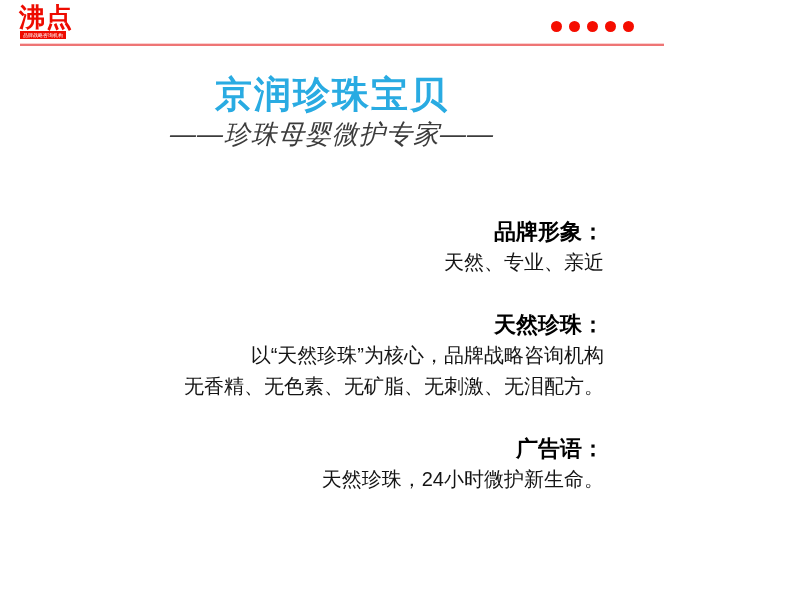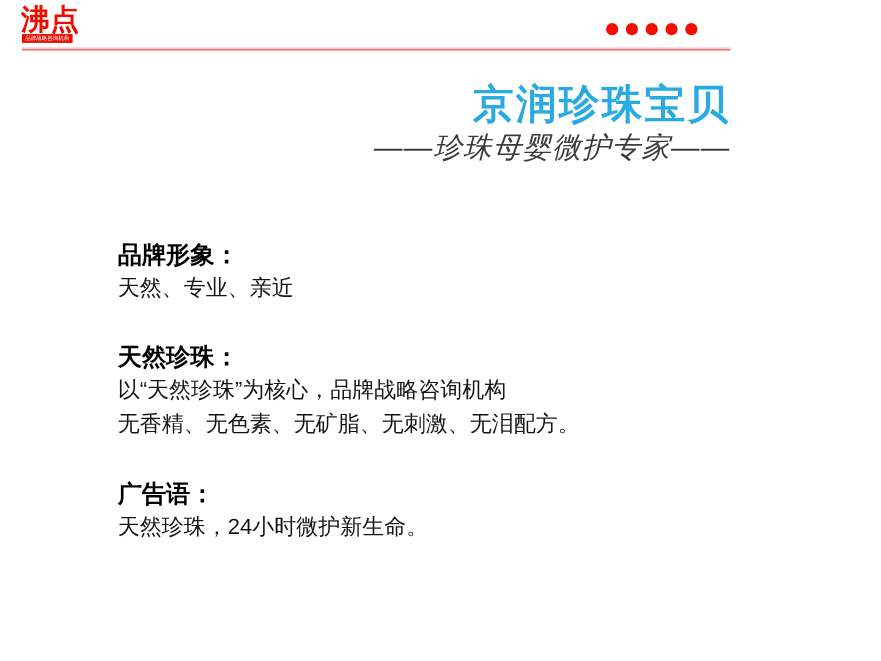--- a/index.html
+++ b/index.html
@@ -34,35 +34,36 @@
   }
   .header-divider {
     position:absolute; left:20px; top:43px;
     width:761px; height:3px;
     background:linear-gradient(#fbd0d0 0 40%, #ee7575 40% 100%);
   }
 
   
   .title-block {
     position:absolute; top:74px; left:0; right:0;
-    text-align:right;
+    text-align:center;
   }
   .main-title {
     margin:0; font-size:37px; font-weight:600;
     color:#29abe2; line-height:1.15; letter-spacing:2px;
   }
   .sub-title {
     margin:2px 0 0 0; font-size:26px; font-weight:400;
     color:#3c3c3c; line-height:30px; letter-spacing:1px;font-style:italic;
   }
 
   
   .content {
     position:absolute; left:107px; top:216px; right:60px;
     color:#111111;
+    text-align:right;
   }
   .section { margin:0 0 31px 0; }
   .section h3 {
     margin:0; font-size:22px; font-weight:bold;
     color:#000000; line-height:31px;
   }
   .section p {
     margin:0; font-size:20px; font-weight:400;
     color:#141414; line-height:31px;
   }

